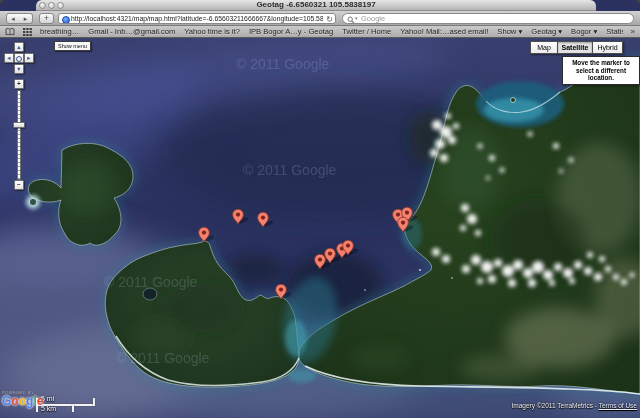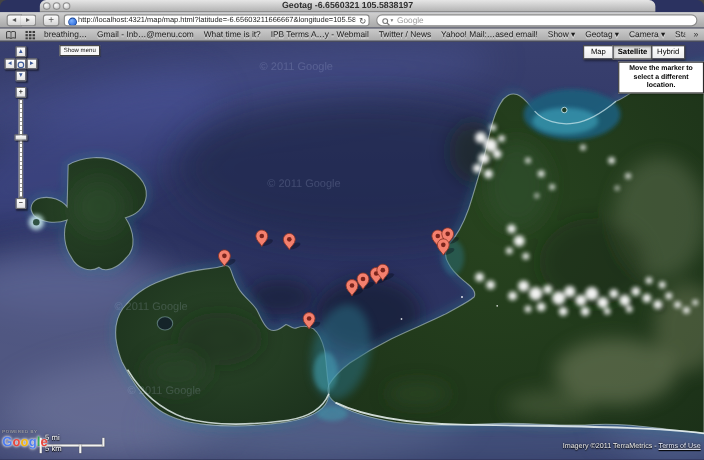--- a/index.html
+++ b/index.html
@@ -37,21 +37,21 @@
     background:linear-gradient(#cacaca,#acacac);border-bottom:1px solid #5c5c5c;
     display:flex;align-items:center;gap:8px;padding:0 5px;font-size:7.6px;color:#1d1d1d;}
   #bm-items{display:flex;gap:9px;flex:1;overflow:hidden;align-items:center;}
   .bm{white-space:nowrap;text-shadow:0 1px 0 rgba(255,255,255,0.45);}
   #bm-overflow{margin-left:auto;color:#333;font-size:8px;}
   
   #map{position:absolute;left:0;top:38px;width:640px;height:380px;overflow:hidden;background:#2b3260;cursor:default;}
   #map svg.terrain{position:absolute;left:0;top:0;}
   .layer{position:absolute;left:0;top:0;width:640px;height:380px;pointer-events:none;}
   .pin{position:absolute;width:20px;height:21px;overflow:visible;pointer-events:auto;cursor:pointer;}
-  .wm{position:absolute;font-size:10px;color:rgba(215,225,255,0.17);white-space:nowrap;}
+  .wm{position:absolute;font-size:14px;color:rgba(215,225,255,0.17);white-space:nowrap;}
   
   #show-menu{position:absolute;left:54px;top:3px;font-size:5.5px;line-height:6px;padding:1px 3px;background:#f8f8f8;
     border:1px solid #3c3c3c;color:#111;box-shadow:1px 1px 1px rgba(0,0,0,0.4);}
   .ctl{position:absolute;width:10px;height:10px;box-sizing:border-box;background:linear-gradient(#ffffff,#e2e2e2);
     border:1px solid #6f6f6f;border-radius:1px;box-shadow:1px 1px 1.5px rgba(0,0,0,0.45);
     font-size:6.5px;line-height:8px;text-align:center;color:#3c5a99;}
   #pan-up{left:14px;top:4px}#pan-left{left:4px;top:15px}#pan-center{left:14px;top:15px}
   #pan-right{left:24px;top:15px}#pan-down{left:14px;top:26px}
   #pan-center i{display:block;width:4px;height:4px;border:1px solid #3c5a99;border-radius:50%;margin:1.5px auto 0;}
   #zoom-in{left:14px;top:41px;font-weight:bold;color:#333}#zoom-out{left:14px;top:142px;font-weight:bold;color:#333}
@@ -133,28 +133,28 @@
         <rect x="0" y="3" width="2.3" height="2"></rect>
           <rect x="3.3" y="3" width="2.3" height="2"></rect>
           <rect x="6.6" y="3" width="2.3" height="2"></rect>
         <rect x="0" y="6" width="2.3" height="2"></rect>
           <rect x="3.3" y="6" width="2.3" height="2"></rect>
           <rect x="6.6" y="6" width="2.3" height="2"></rect>
       </g>
     </svg>
     <span id="bm-items">
         <span class="bm">breathing…</span>
-        <span class="bm">Gmail - Inb…@menu.com</span>
-        <span class="bm">What time is it?</span>
-        <span class="bm">IPB Terms A…y - Webmail</span>
-        <span class="bm">Twitter / News</span>
+        <span class="bm">Gmail - Inb…@gmail.com</span>
+        <span class="bm">Yahoo time is it?</span>
+        <span class="bm">IPB Bogor A…y - Geotag</span>
+        <span class="bm">Twitter / Home</span>
         <span class="bm">Yahoo! Mail:…ased email!</span>
         <span class="bm">Show ▾</span>
         <span class="bm">Geotag ▾</span>
-        <span class="bm">Camera ▾</span>
+        <span class="bm">Bogor ▾</span>
         <span class="bm">Statistics ▾</span>
       </span>
     <span id="bm-overflow">»</span>
   </div>
 
   <div id="map">
     <svg class="terrain" width="640" height="380" viewBox="0 0 640 380">
       <defs>
         <linearGradient id="og" x1="0" y1="0" x2="0" y2="1">
           <stop offset="0" stop-color="#39406f"></stop>

